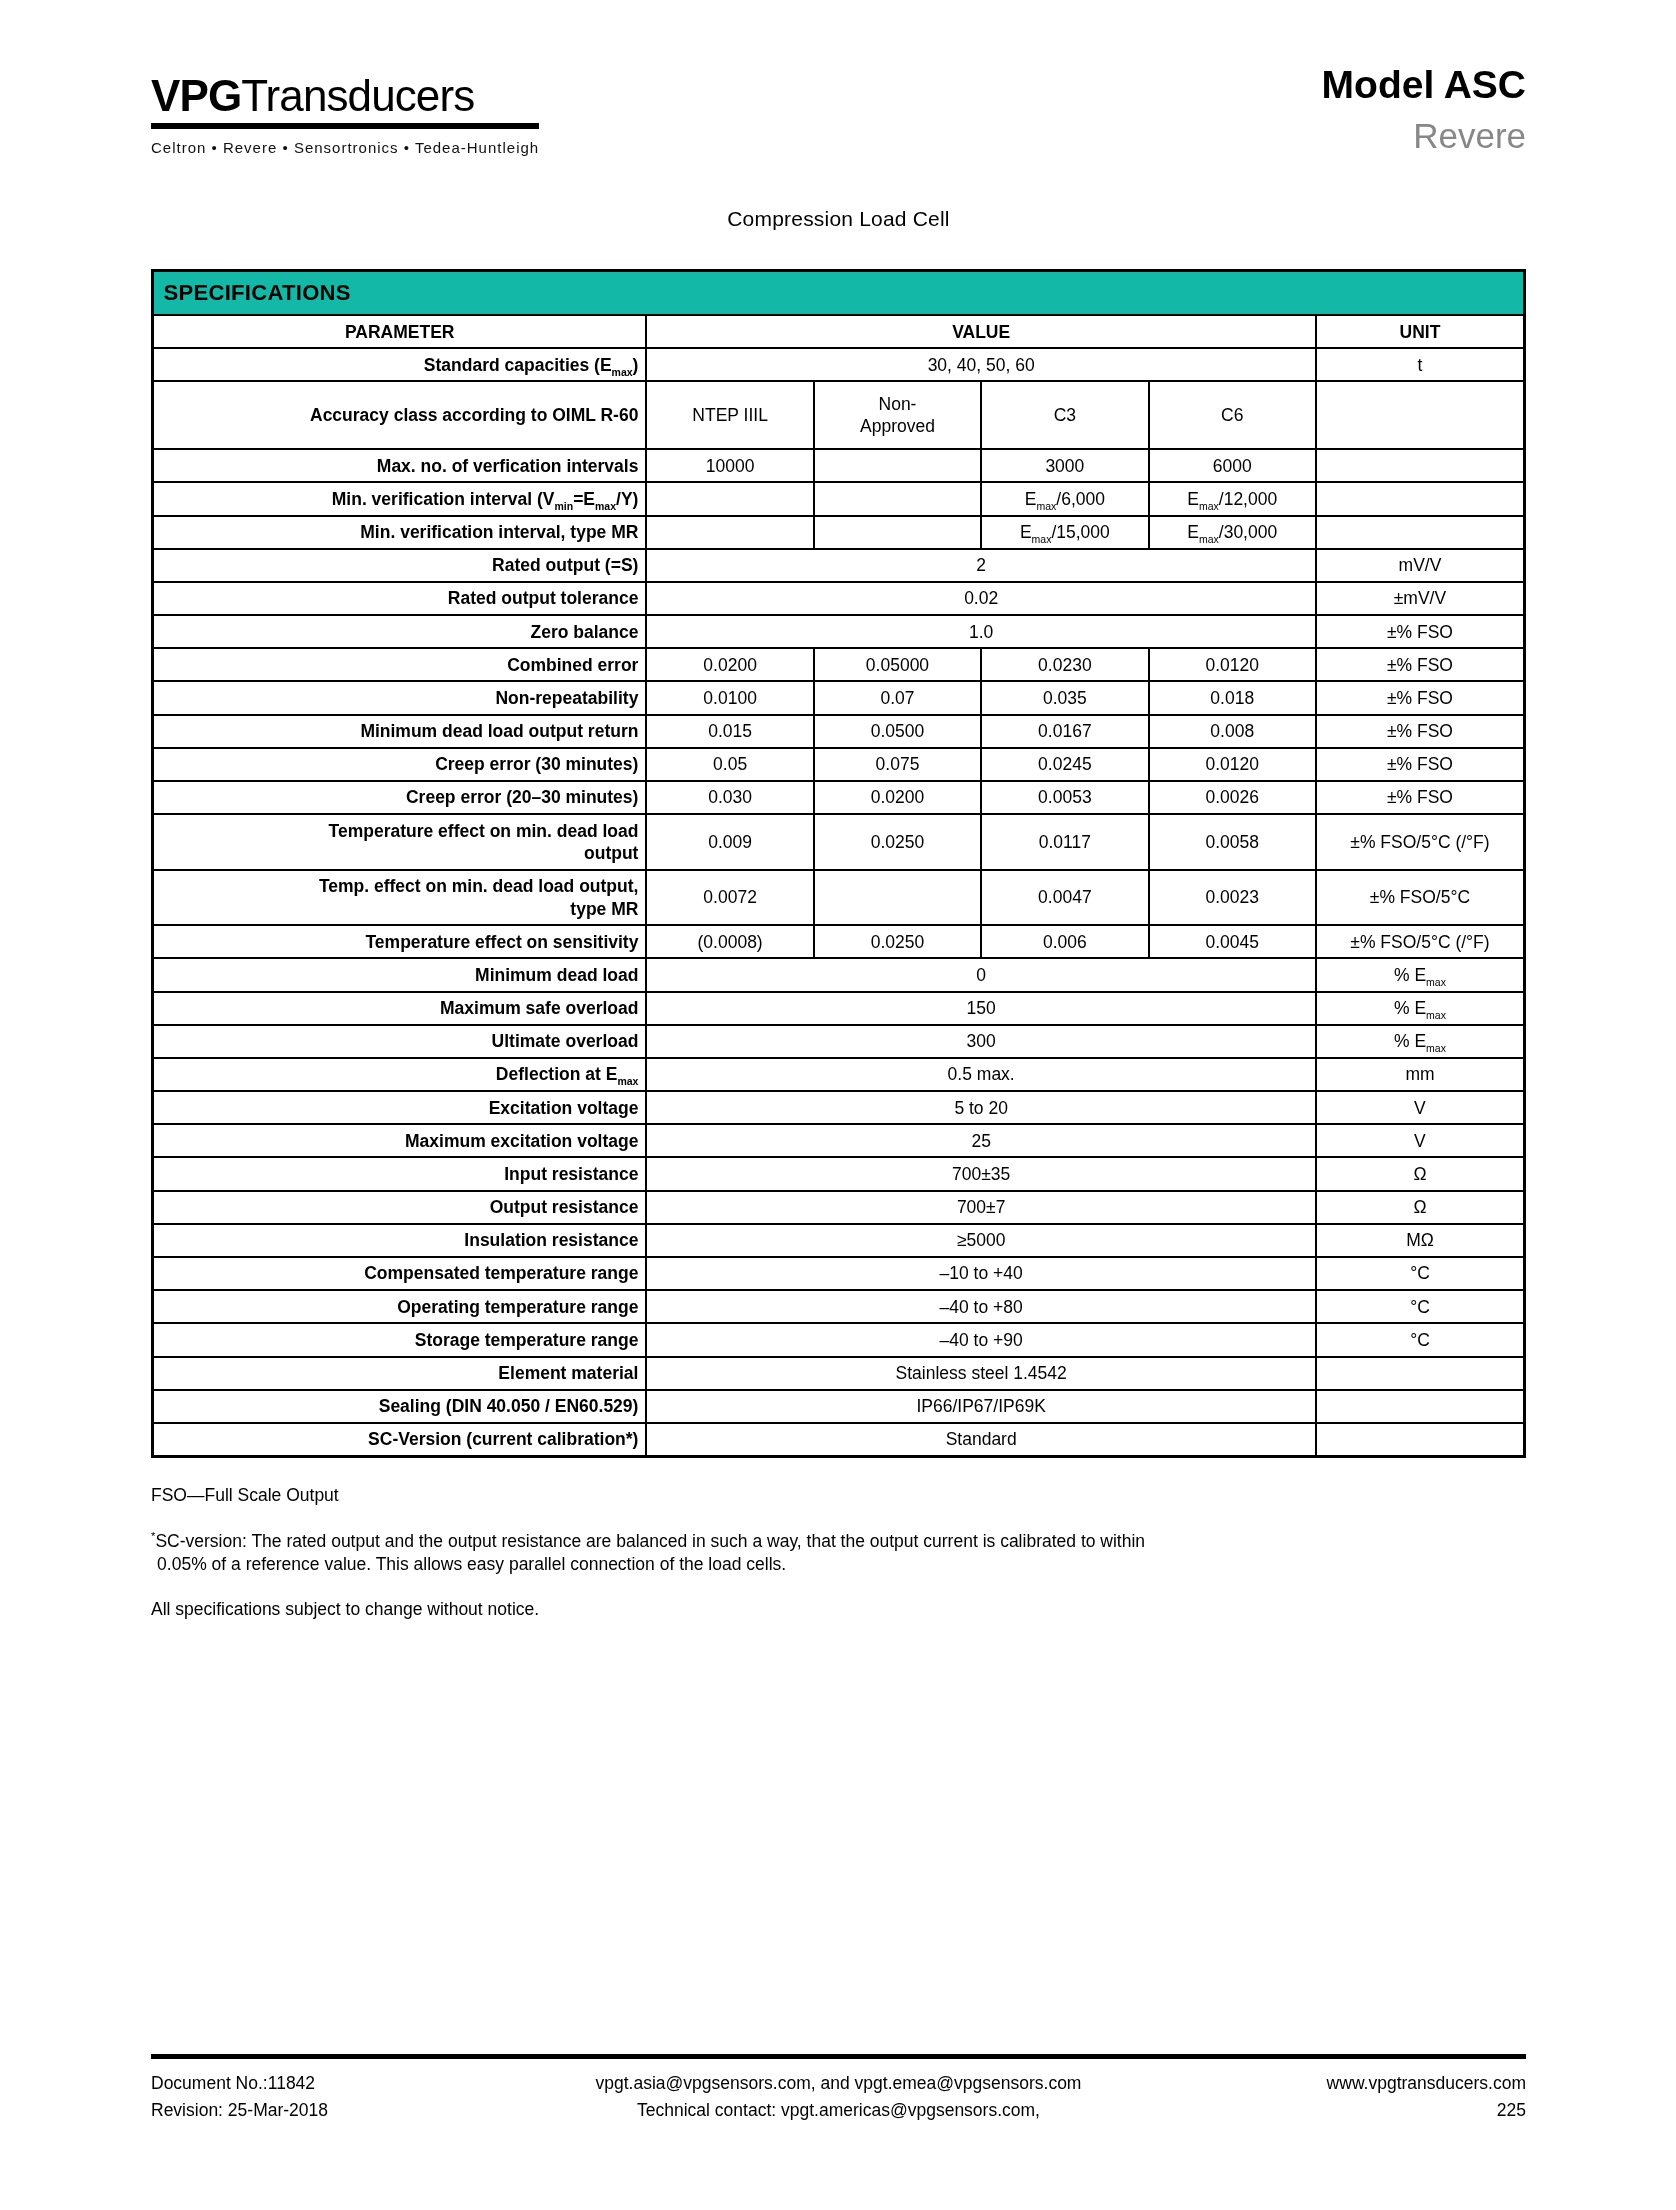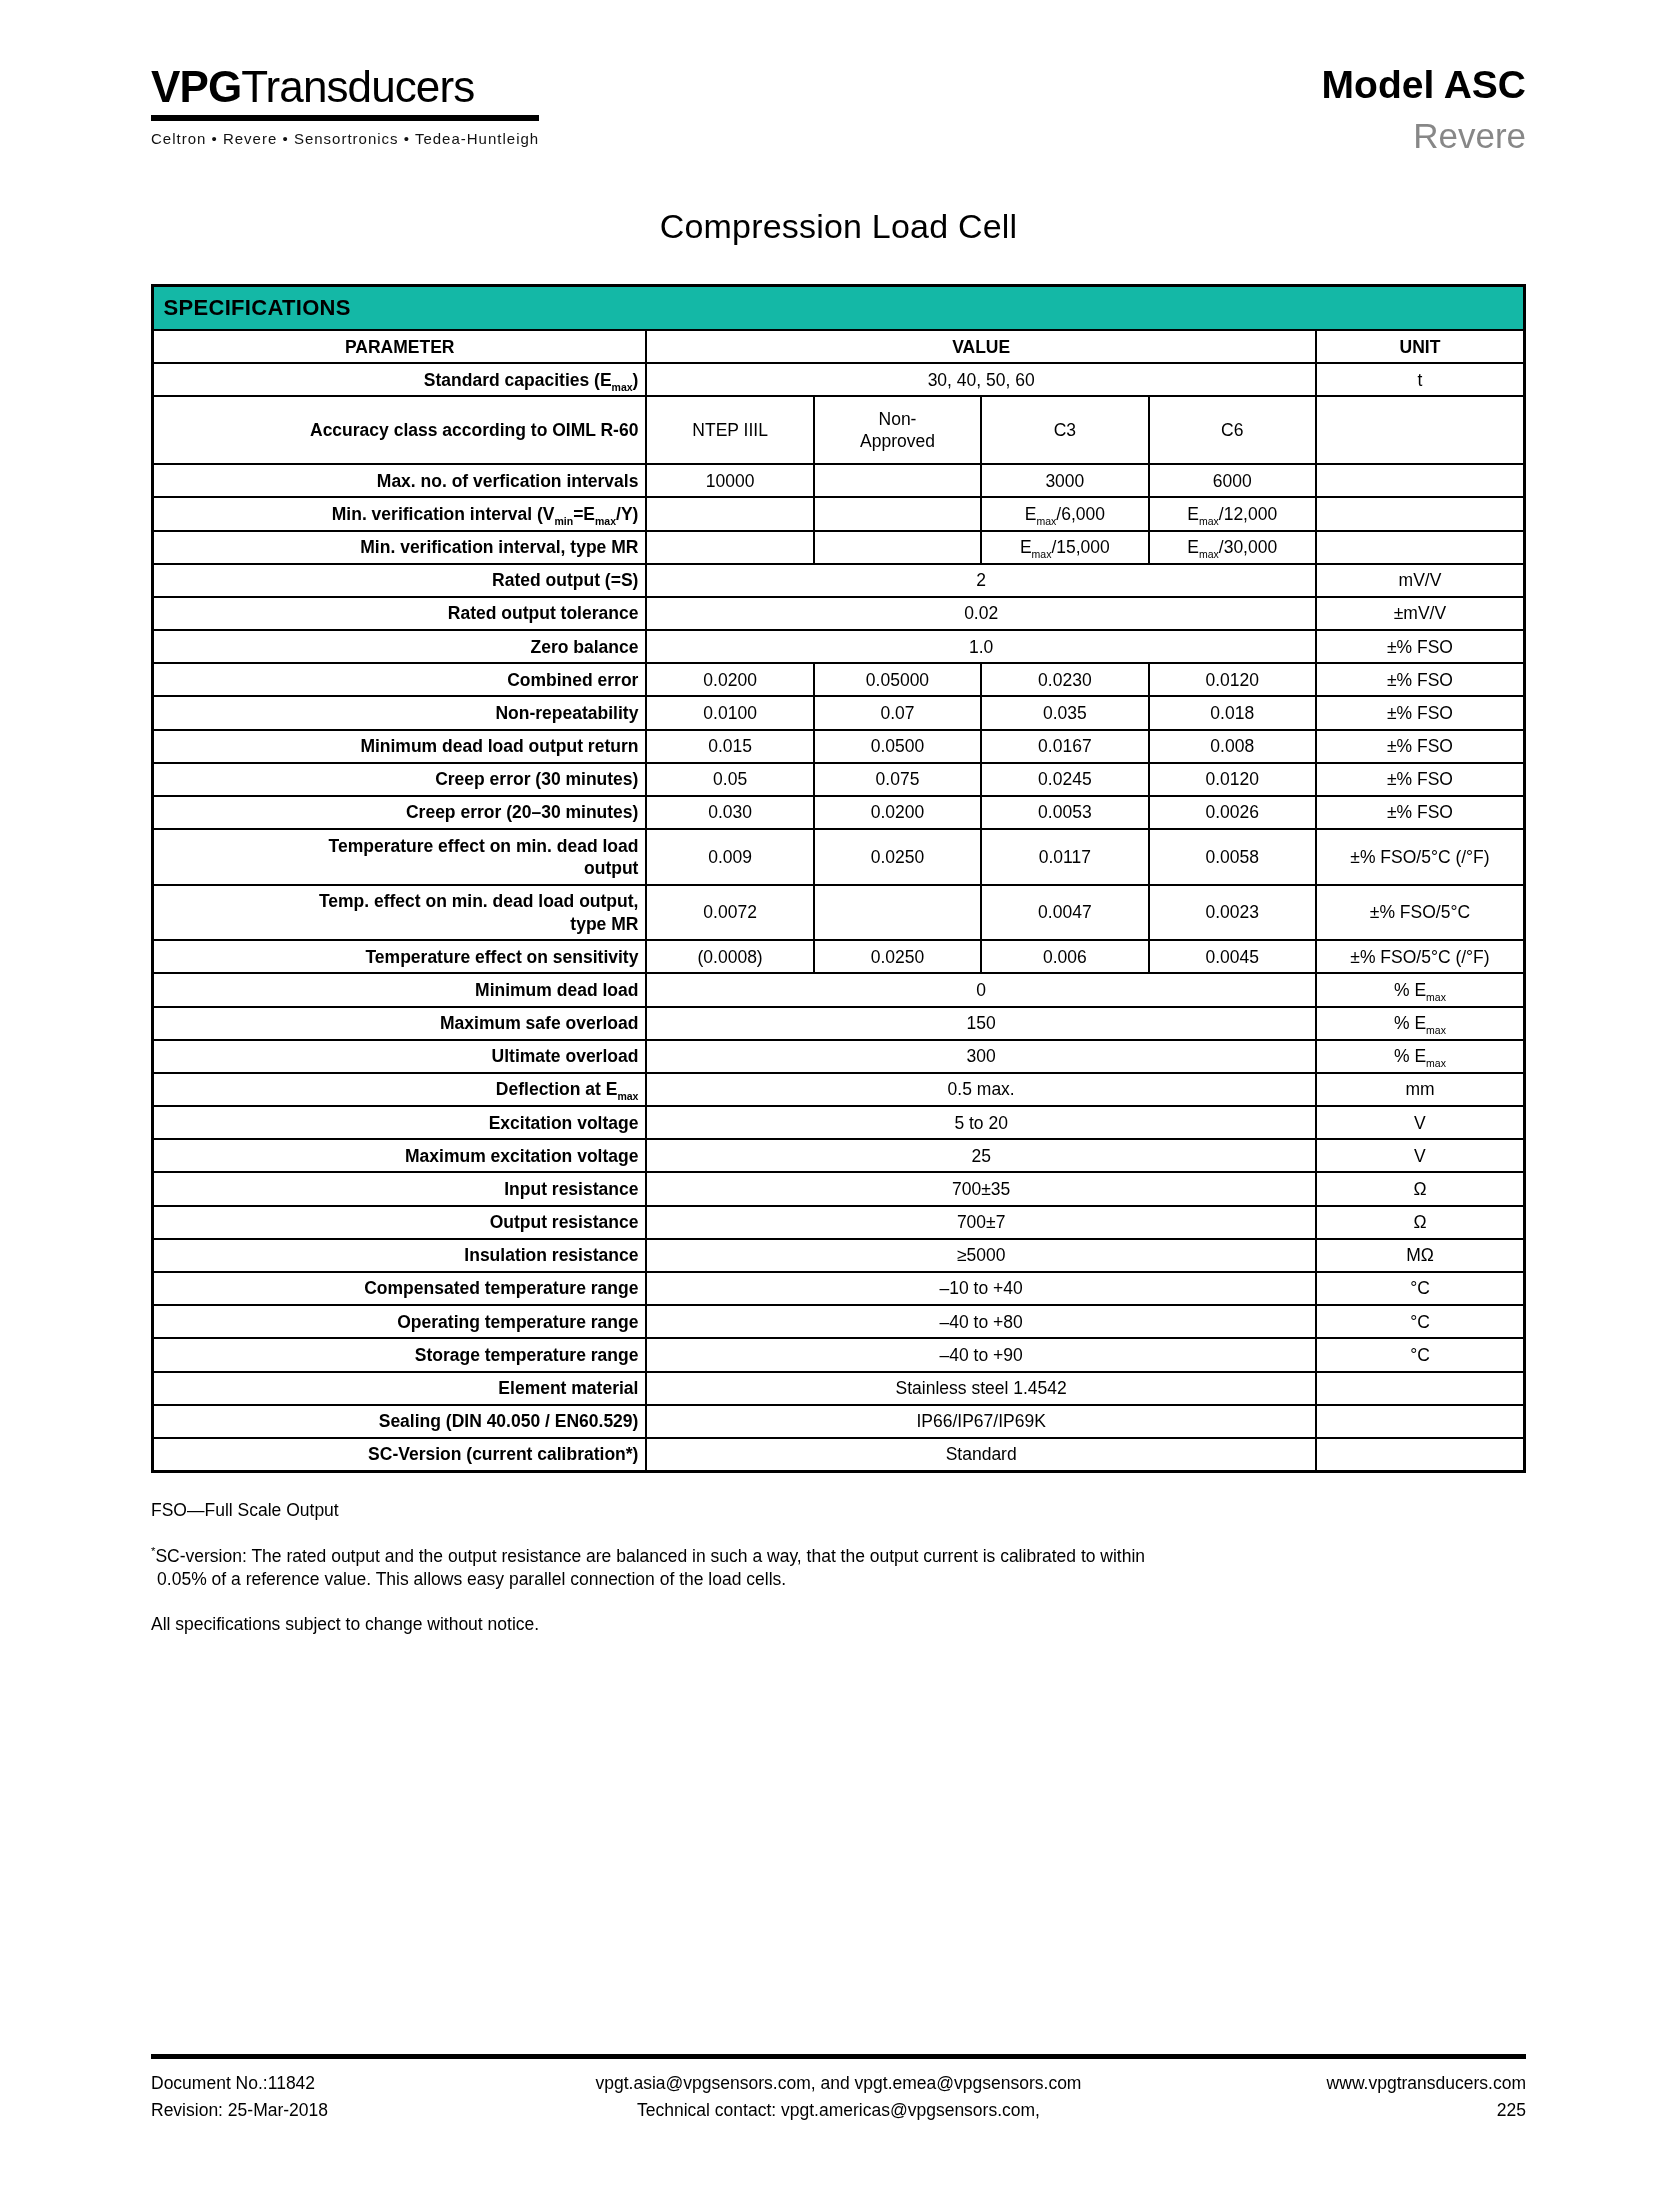--- a/index.html
+++ b/index.html
@@ -5,33 +5,33 @@
   * { margin:0; padding:0; box-sizing:border-box; }
   html,body { background:#ffffff; }
   body { font-family:"Liberation Sans","DejaVu Sans",sans-serif; color:#000; }
   .page {
     position:relative; width:1677px; height:2211px; background:#fff;
     overflow:hidden; margin:0 auto;
   }
   .content { padding:63px 151px 0 151px; }
 
   
-  .masthead { display:flex; justify-content:space-between; align-items:flex-start; }
+  .masthead { display:flex; justify-content:space-between; align-items:flex-end; }
   .logo-block { display:inline-block; }
   .logo-text { font-size:44px; letter-spacing:-0.9px; line-height:1.1; padding-bottom:3.5px;
                border-bottom:6.1px solid #000; white-space:nowrap; padding-right:12.2px; }
   .logo-vpg { font-weight:bold; }
   .logo-rest { font-weight:normal; }
   .logo-tagline { font-size:15px; letter-spacing:1px; margin-top:9.6px; color:#111; font-weight:400; }
   .model-block { text-align:right; line-height:1.15; }
   .model-name { font-size:39px; font-weight:bold; }
   .model-brand { font-size:35px; color:#878787; margin-top:7.9px; }
 
   
-  .doc-title { text-align:center; font-size:34px; font-weight:normal; margin-top:51px; letter-spacing:0.2px; }
+  .doc-title { text-align:center; font-size:21px; font-weight:normal; margin-top:51px; letter-spacing:0.2px; }
 
   
   table.specs { width:100%; border-collapse:collapse; table-layout:fixed; margin-top:38px;
                 border:3.5px solid #000; }
   .specs th, .specs td { border:2.6px solid #000; font-size:17.5px; line-height:1.28;
                          padding:4.4px 7px; text-align:center; vertical-align:middle; }
   .specs th.section-head { background:#14b8a6; text-align:left; font-size:22px;
                            font-weight:bold; padding:7px 9.6px; letter-spacing:0.3px; }
   .specs th.col-head { font-weight:bold; }
   .specs td.param { text-align:right; font-weight:bold; padding-left:19px; }

